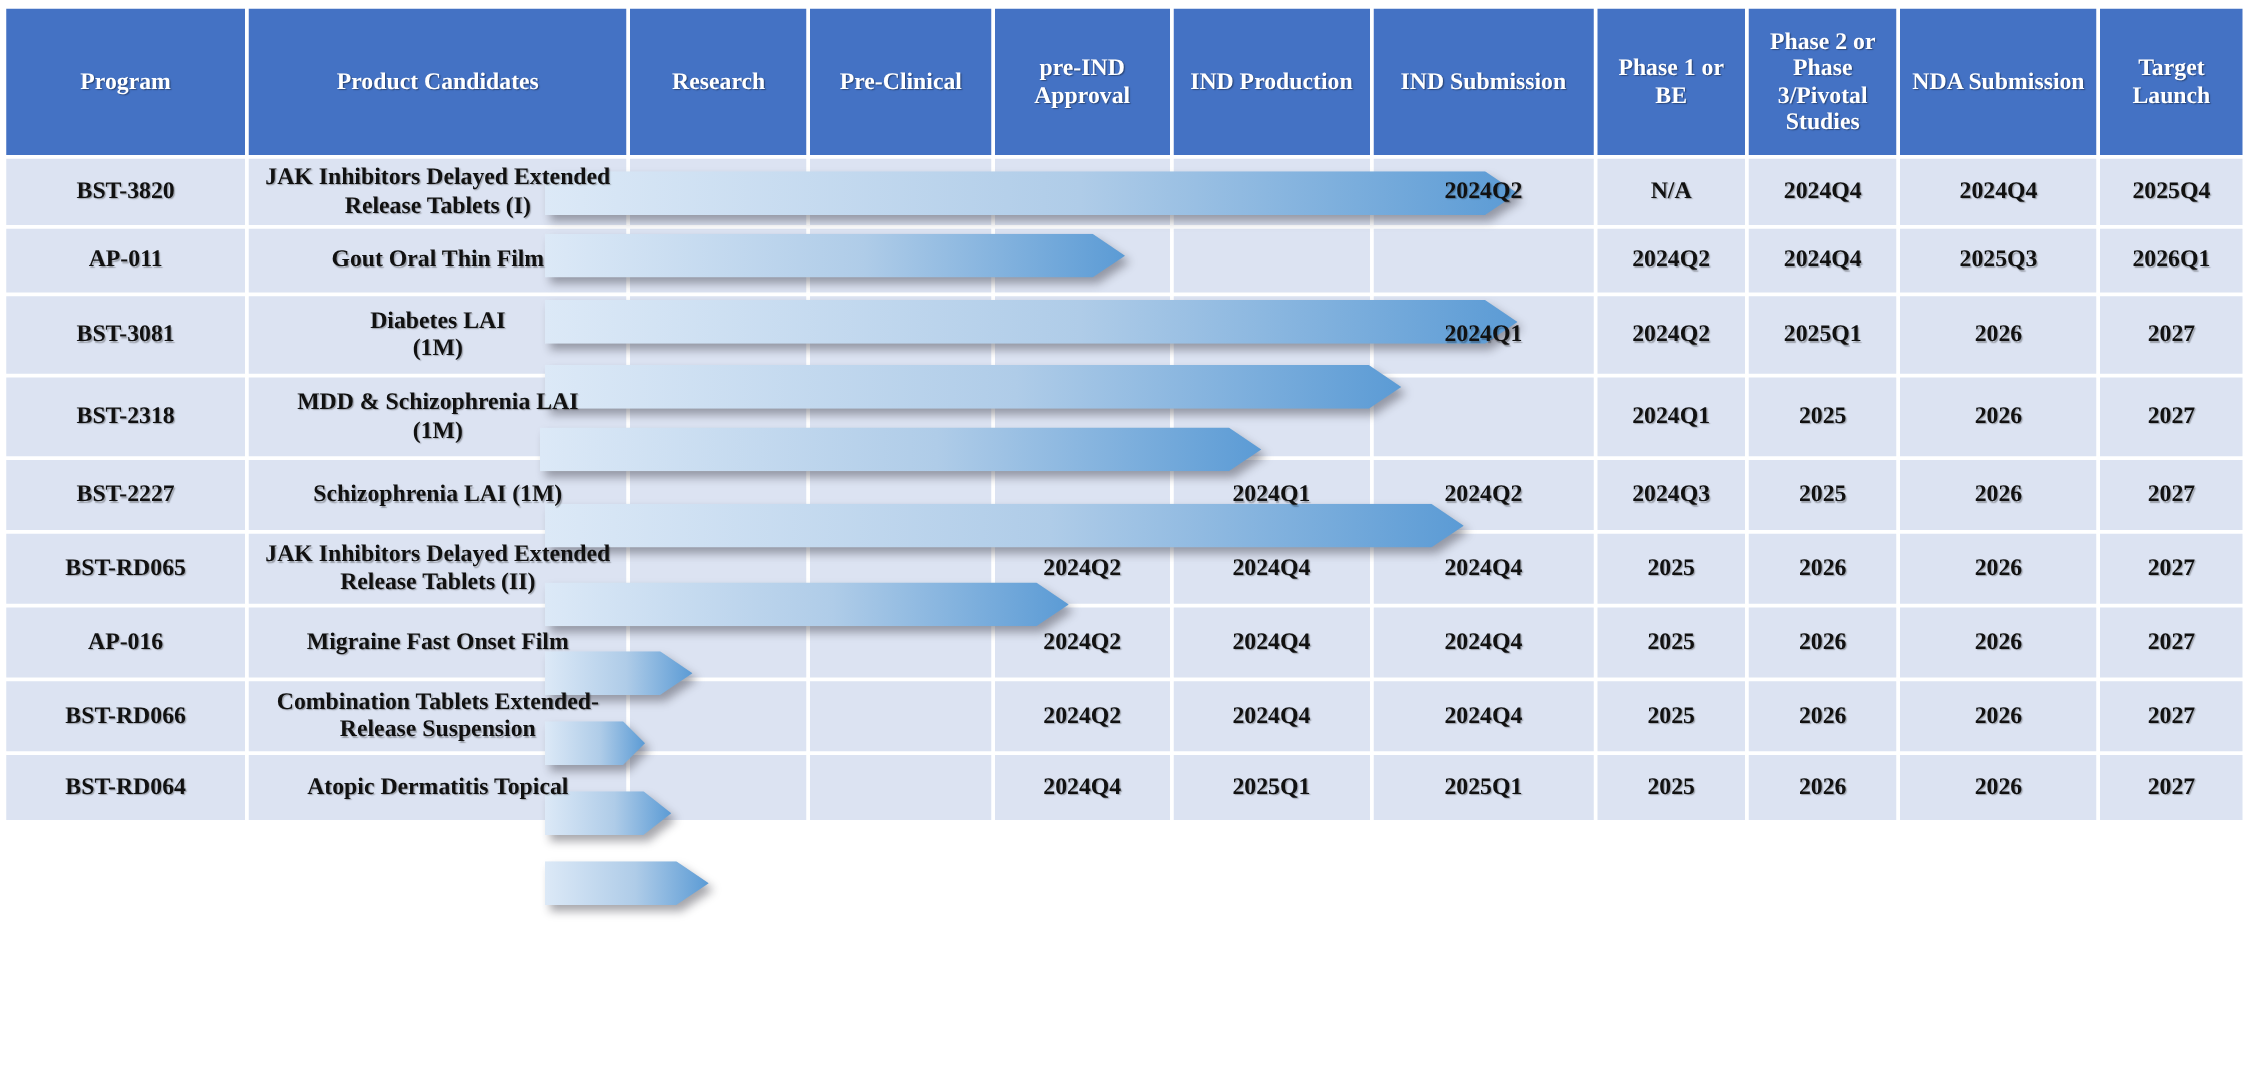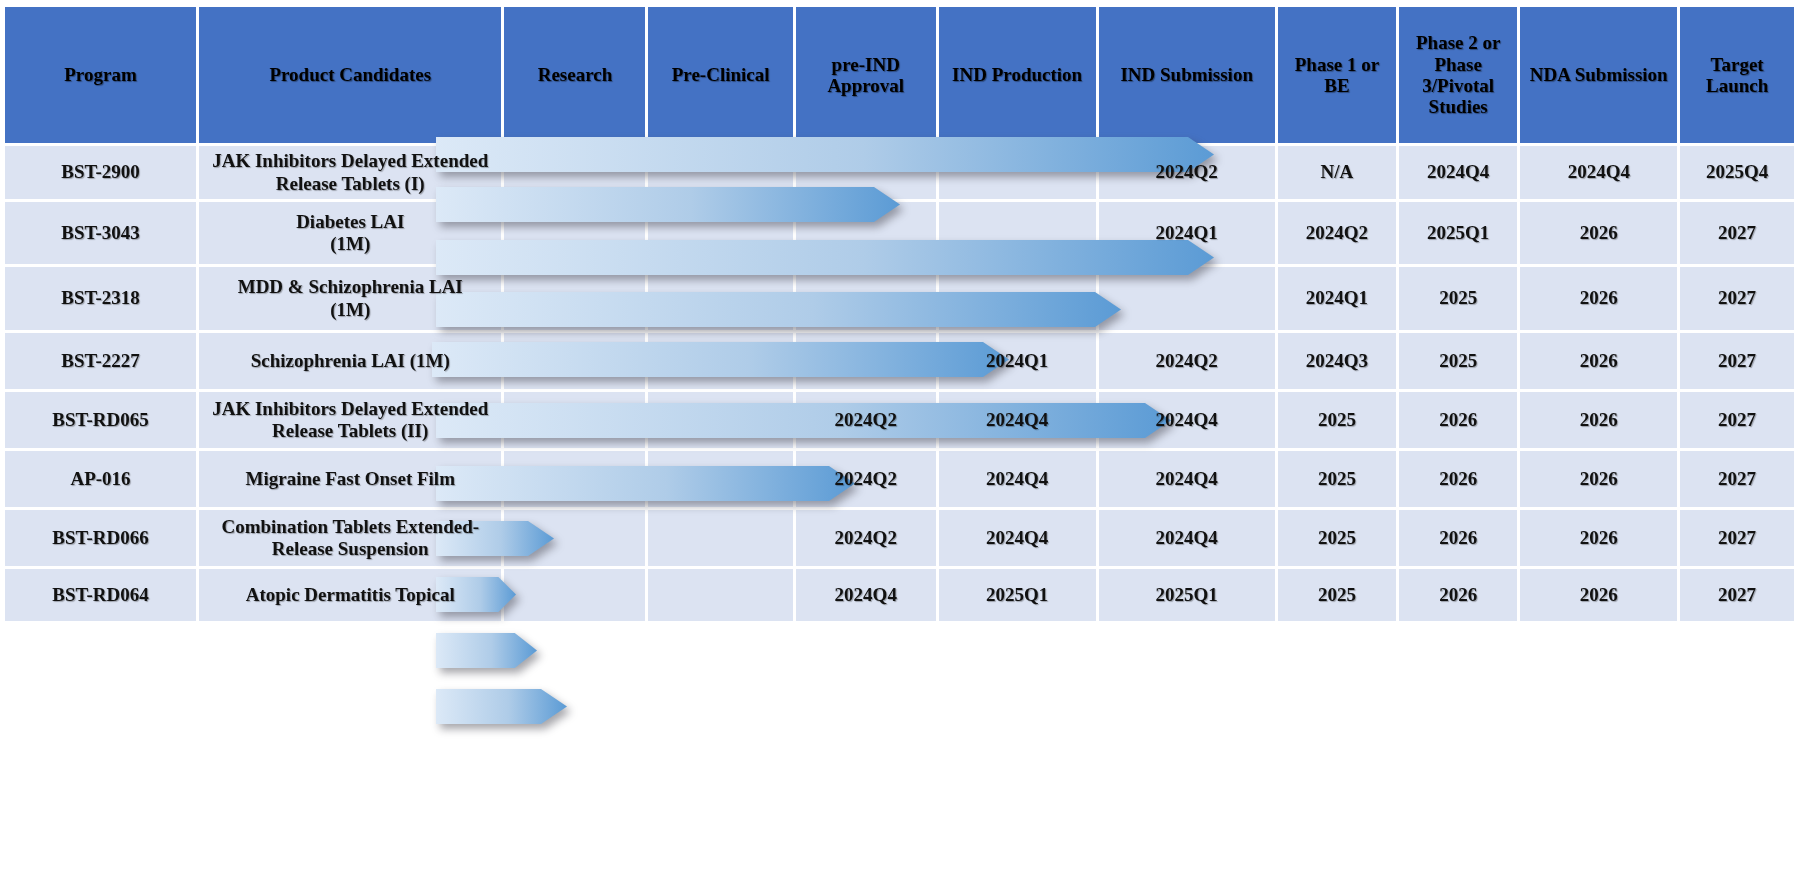--- a/index.html
+++ b/index.html
@@ -21,27 +21,27 @@
   table.pipeline-table {
     border-collapse: separate;
     border-spacing: 3px 3px;
     width: 1795px;
     margin: 4px 0 0 2px;
     table-layout: fixed;
   }
 
   thead th {
     background: #4472C4;
-    color: #000000;
+    color: #ffffff;
     font-weight: bold;
     font-size: 19px;
     line-height: 1.12;
     text-align: center;
     vertical-align: middle;
-    height: 136px;
+    height: 117px;
     padding: 2px 3px;
     border: 0;
     text-shadow: 1px 1px 1px rgba(0,0,0,0.38);
   }
 
   tbody td {
     background: #DCE3F2;
     color: #111111;
     font-weight: bold;
     font-size: 19px;
@@ -117,34 +117,47 @@
         <th>IND Production</th>
         <th>IND Submission</th>
         <th>Phase 1 or BE</th>
         <th>Phase 2 or Phase 3/Pivotal Studies</th>
         <th>NDA Submission</th>
         <th>Target Launch</th>
       </tr>
     </thead>
     <tbody id="tbody">
         <tr style="height: 53px;">
-          <td class="prog"><span class="cellval">BST-2900</span></td>
+          <td class="prog"><span class="cellval">BST-3820</span></td>
           <td class="cand"><span class="cellval">JAK Inhibitors Delayed Extended Release  Tablets (I)</span></td>
           <td class="stage"></td>
           <td class="stage"></td>
           <td class="stage"></td>
           <td class="stage"></td>
           <td class="stage"><span class="cellval">2024Q2</span></td>
           <td class="stage"><span class="cellval">N/A</span></td>
           <td class="stage"><span class="cellval">2024Q4</span></td>
           <td class="stage"><span class="cellval">2024Q4</span></td>
           <td class="stage"><span class="cellval">2025Q4</span></td>
         </tr>
+        <tr style="height: 51px;">
+          <td class="prog"><span class="cellval">AP-011</span></td>
+          <td class="cand"><span class="cellval">Gout Oral Thin Film</span></td>
+          <td class="stage"></td>
+          <td class="stage"></td>
+          <td class="stage"></td>
+          <td class="stage"></td>
+          <td class="stage"></td>
+          <td class="stage"><span class="cellval">2024Q2</span></td>
+          <td class="stage"><span class="cellval">2024Q4</span></td>
+          <td class="stage"><span class="cellval">2025Q3</span></td>
+          <td class="stage"><span class="cellval">2026Q1</span></td>
+        </tr>
         <tr style="height: 62px;">
-          <td class="prog"><span class="cellval">BST-3043</span></td>
+          <td class="prog"><span class="cellval">BST-3081</span></td>
           <td class="cand"><span class="cellval">Diabetes LAI<br>(1M)</span></td>
           <td class="stage"></td>
           <td class="stage"></td>
           <td class="stage"></td>
           <td class="stage"></td>
           <td class="stage"><span class="cellval">2024Q1</span></td>
           <td class="stage"><span class="cellval">2024Q2</span></td>
           <td class="stage"><span class="cellval">2025Q1</span></td>
           <td class="stage"><span class="cellval">2026</span></td>
           <td class="stage"><span class="cellval">2027</span></td>

